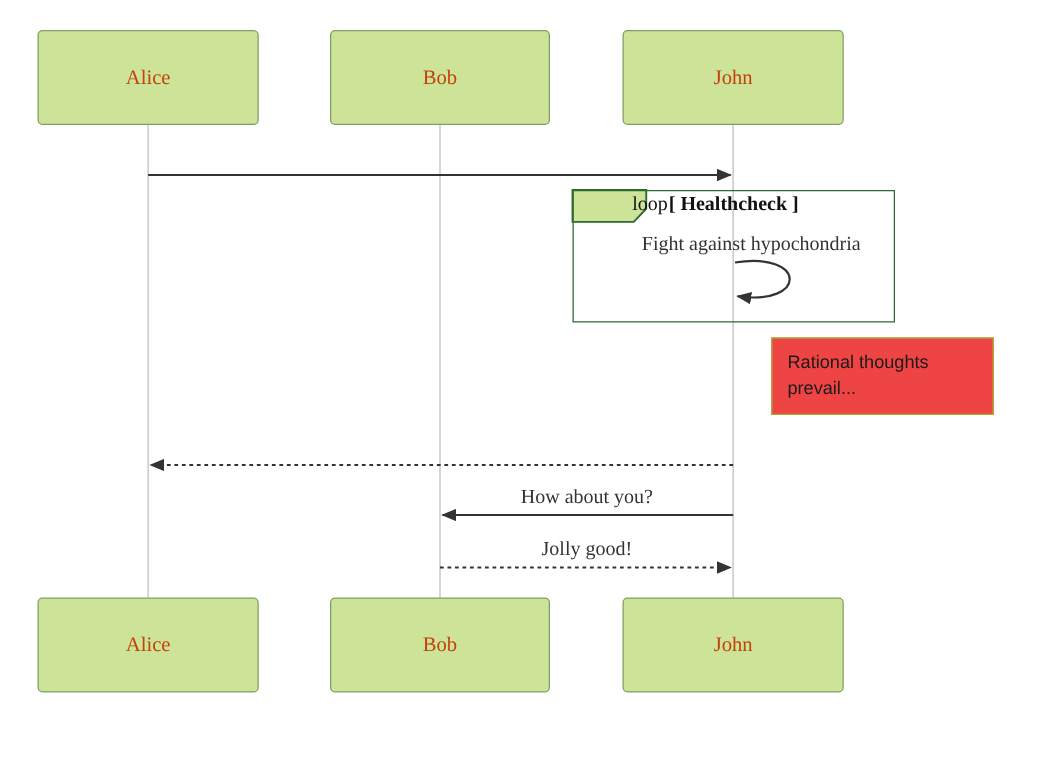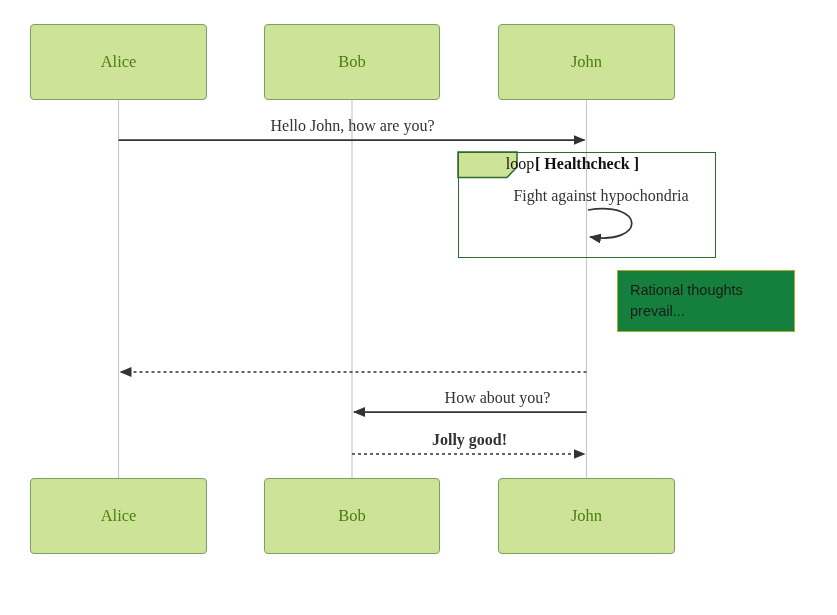--- a/index.html
+++ b/index.html
@@ -5,21 +5,21 @@
   html,body{margin:0;padding:0;background:#fff;}
   #stage{
     position:relative;width:837px;height:615px;background:#ffffff;overflow:hidden;
     font-family:"Liberation Serif","DejaVu Serif",serif;
   }
   #svg-layer{position:absolute;left:0;top:0;z-index:1;}
   .actor-box{
     position:absolute;height:76px;box-sizing:border-box;z-index:2;
     background:#cde498;border:1.5px solid #7d9f62;border-radius:4px;
     display:flex;align-items:center;justify-content:center;
-    font-size:16.5px;color:#4d7c0f;
+    font-size:16.5px;color:#c2410c;
   }
   .msg-label{
     position:absolute;z-index:2;text-align:center;
     font-size:16px;color:#333;line-height:20px;
   }
   .loop-box{
     position:absolute;left:458px;top:152px;width:258px;height:106px;z-index:2;
     box-sizing:border-box;border:1.5px solid #2d6a2f;background:transparent;
   }
   .loop-title{
@@ -29,21 +29,21 @@
   .loop-condition{
     position:absolute;left:517px;top:155px;width:140px;z-index:3;text-align:center;
     font-size:16px;color:#111;font-weight:600;
   }
   .self-msg-label{
     position:absolute;left:458px;top:187px;width:286px;z-index:2;text-align:center;
     font-size:16px;color:#333;
   }
   .note-box{
     position:absolute;left:617px;top:270px;width:178px;height:62px;z-index:2;
-    box-sizing:border-box;background:#15803d;border:1.5px solid #aaaa33;
+    box-sizing:border-box;background:#ef4444;border:1.5px solid #aaaa33;
     padding:9px 12px;font-family:"Liberation Sans","DejaVu Sans",sans-serif;
     font-size:14.5px;line-height:21px;color:#1a1a1a;
   }
 </style>
 </head>
 <body>
 
 <div id="stage">
 
   <svg id="svg-layer" width="837" height="615" viewBox="0 0 837 615">
@@ -73,35 +73,34 @@
   <div class="actor-box" style="left:30px;top:24px;width:177px;">
     <span>Alice</span>
   </div>
   <div class="actor-box" style="left:264px;top:24px;width:176px;">
     <span>Bob</span>
   </div>
   <div class="actor-box" style="left:498px;top:24px;width:177px;">
     <span>John</span>
   </div>
 
-  <div class="msg-label" style="left:118px;top:116px;width:469px;">Hello John, how are you?</div>
 
   <div class="loop-box"></div>
   <div class="loop-title">loop</div>
   <div class="loop-condition">[ Healthcheck ]</div>
   <div class="self-msg-label">Fight against hypochondria</div>
 
   <div class="note-box">
     <span>Rational thoughts prevail...</span>
   </div>
 
 
-  <div class="msg-label" style="left:352px;top:388px;width:235px;margin-left:28px;">How about you?</div>
+  <div class="msg-label" style="left:352px;top:388px;width:235px;">How about you?</div>
 
-  <div class="msg-label" style="left:352px;top:430px;width:235px;font-weight:bold;">Jolly good!</div>
+  <div class="msg-label" style="left:352px;top:430px;width:235px;">Jolly good!</div>
 
   <div class="actor-box" style="left:30px;top:478px;width:177px;">
     <span>Alice</span>
   </div>
   <div class="actor-box" style="left:264px;top:478px;width:176px;">
     <span>Bob</span>
   </div>
   <div class="actor-box" style="left:498px;top:478px;width:177px;">
     <span>John</span>
   </div>

